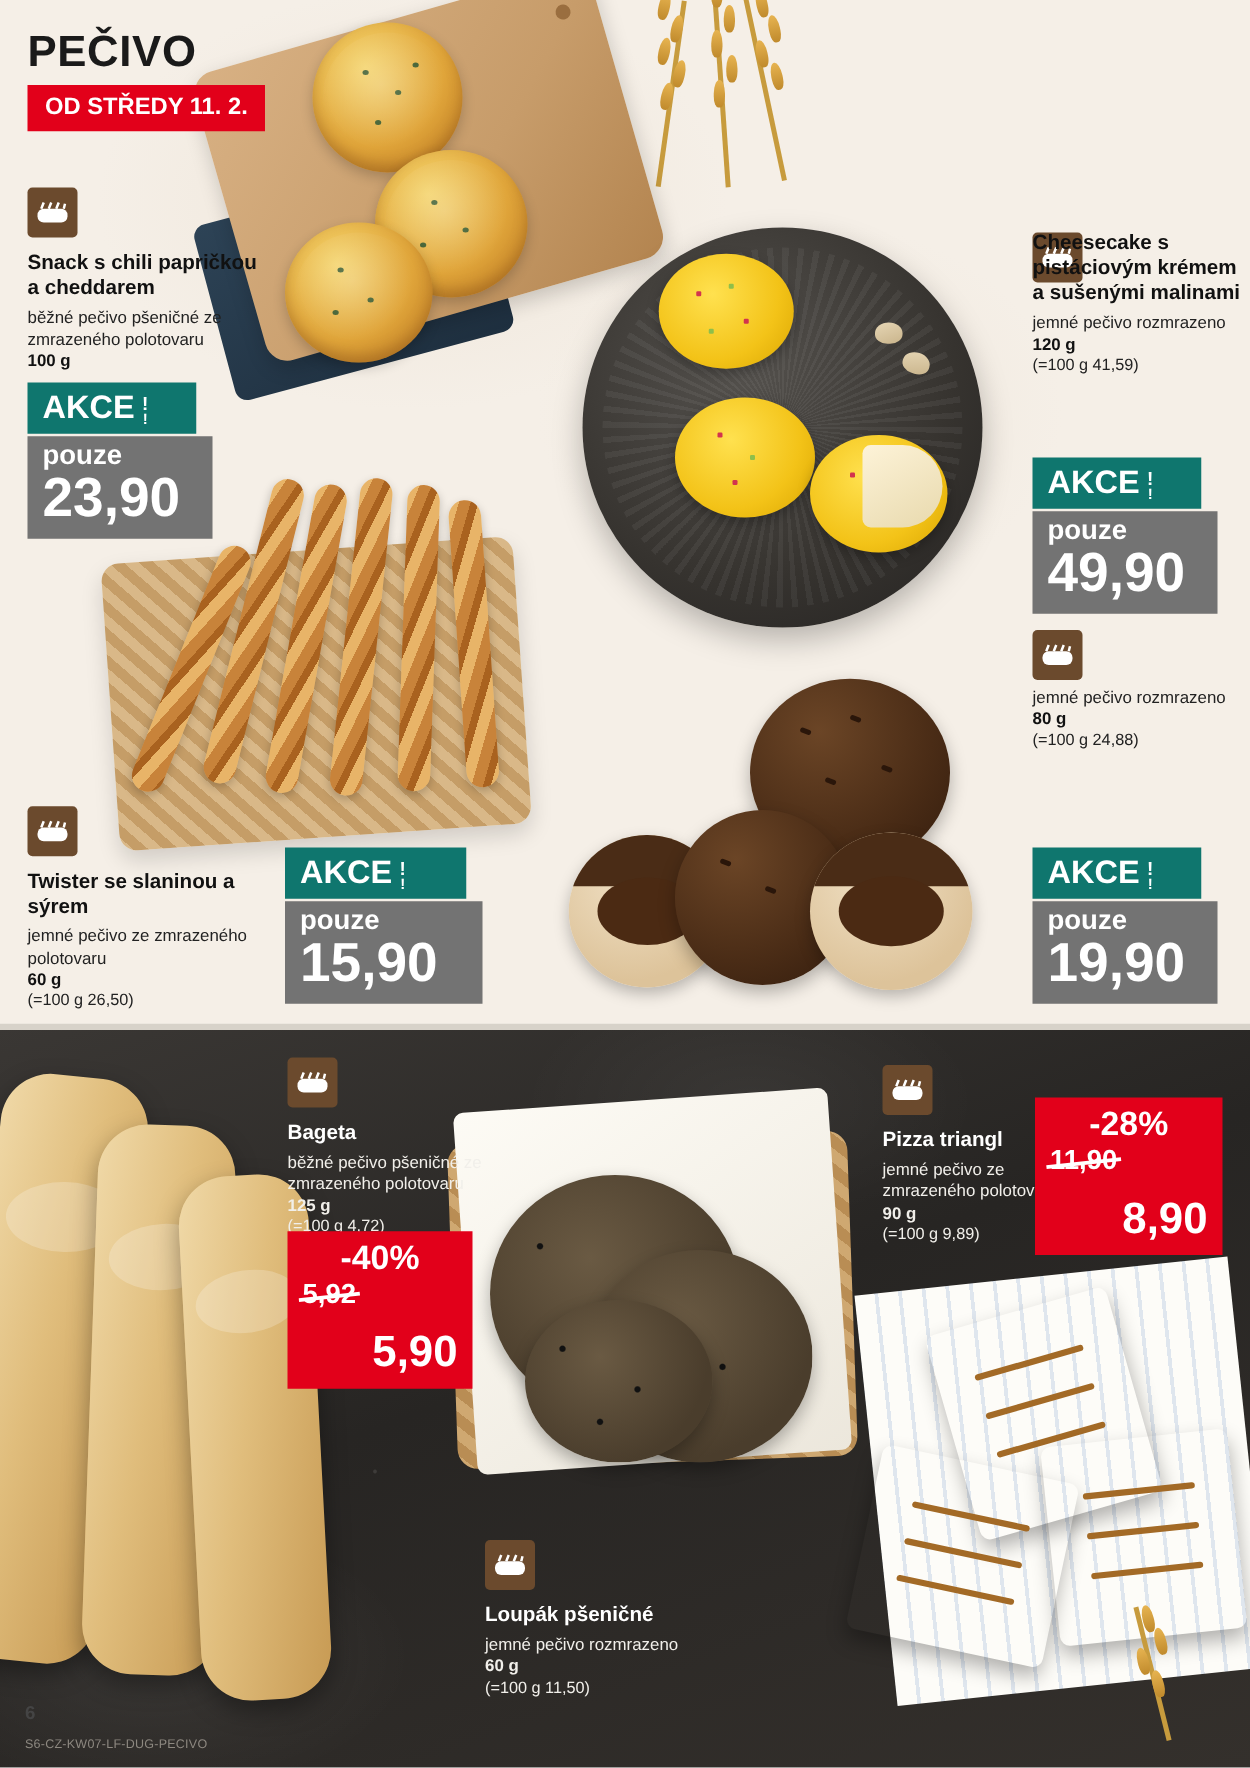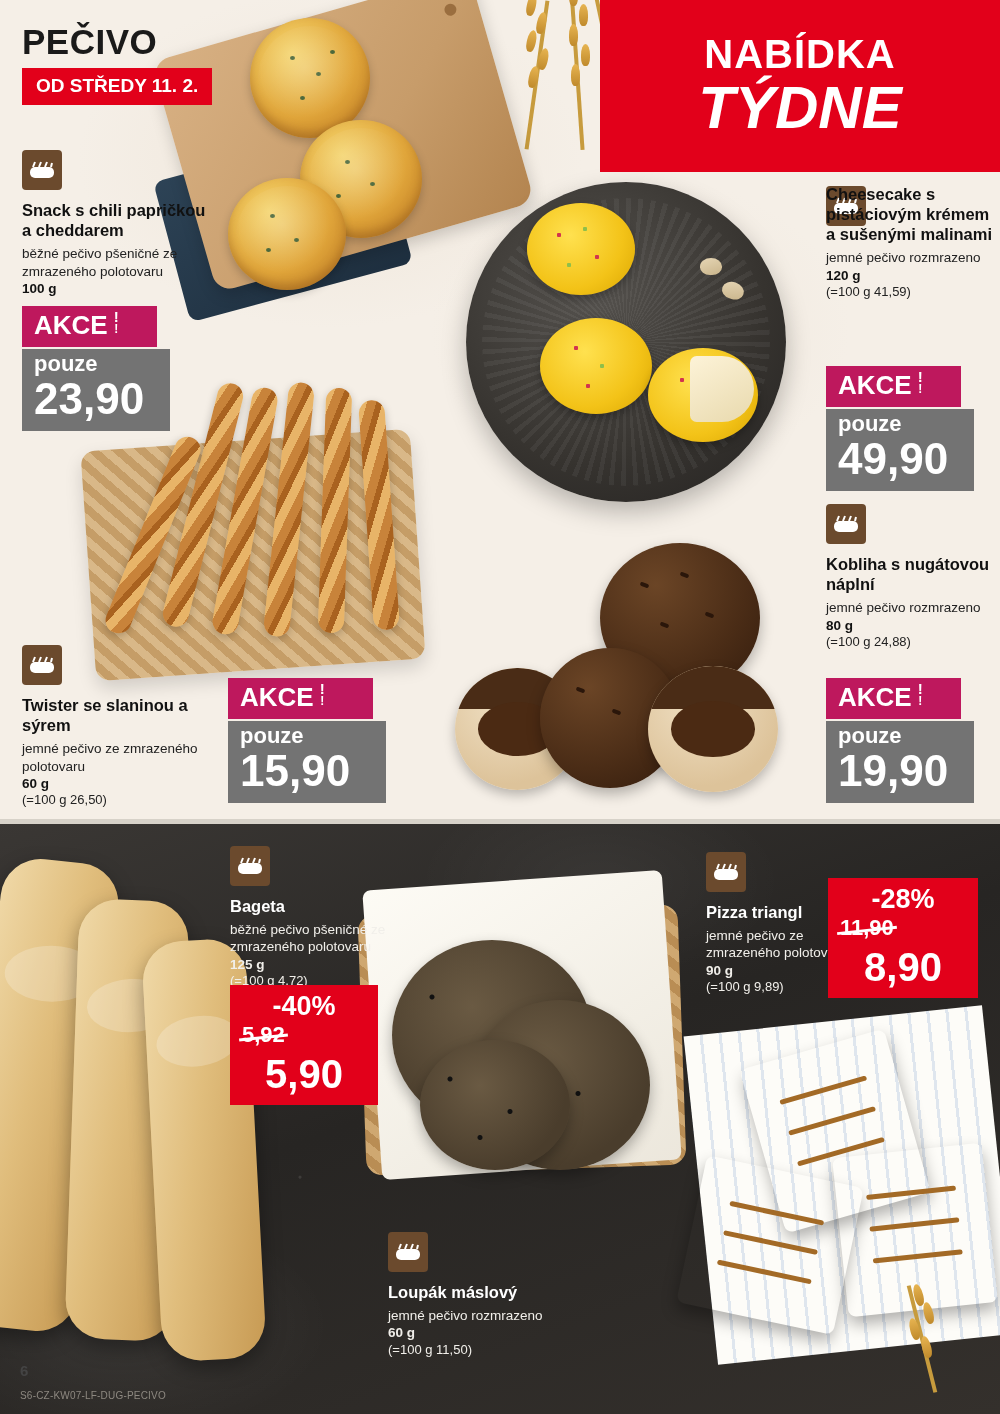--- a/index.html
+++ b/index.html
@@ -77,41 +77,41 @@
   .prod .pname { font-size: 16.5px; font-weight: 800; color: #111; line-height: 1.22; margin-top: 10px; }
   .prod .pdesc { font-size: 13.5px; color: #222; line-height: 1.28; margin-top: 5px; }
   .prod .pweight { font-size: 13.5px; color: #111; font-weight: 700; line-height: 1.3; }
   .prod .punit { font-size: 13px; color: #222; line-height: 1.3; }
   .prod.on-dark .pname { color: #fff; }
   .prod.on-dark .pdesc, .prod.on-dark .pweight, .prod.on-dark .punit { color: #f1efea; }
 
   
   .akce { position: absolute; width: 148px; }
   .akce .akce-top {
-    background: #be185d; color: #fff; font-weight: 800; font-size: 26px;
-    padding: 4px 10px 6px 12px; display: flex; align-items: flex-start; gap: 6px;
+    background: #0f766e; color: #fff; font-weight: 800; font-size: 26px;
+    padding: 4px 10px 6px 12px; display: flex; align-items: flex-end; gap: 6px;
     width: 135px;
   }
   .akce .akce-top .excl { font-size: 15px; line-height: .9; text-align:center; }
   .akce .akce-top .excl i { display:block; font-style: normal; font-size: 12px; }
   .akce .akce-body {
     background: #737373; color: #fff; padding: 3px 12px 10px 12px; margin-top: 2px;
   }
   .akce .pouze { font-size: 22px; font-weight: 700; line-height: 1.1; }
   .akce .price { font-size: 44px; font-weight: 800; line-height: 1; margin-top: 1px; }
 
   
   .pct { position: absolute; background: #e2001a; color: #fff; width: 148px; padding: 5px 12px 10px 12px; }
   .pct .pctval { font-size: 27px; font-weight: 800; text-align: center; line-height: 1.2; }
   .pct .old { font-size: 22px; font-weight: 800; position: relative; display: inline-block; }
   .pct .old:after {
     content: ""; position: absolute; left: -3px; right: -3px; top: 52%; height: 3px; background: #fff;
     transform: rotate(-6deg);
   }
-  .pct .new { font-size: 40px; font-weight: 800; text-align: center; line-height: 1.05; margin-top: 5px; }
+  .pct .new { font-size: 35px; font-weight: 800; text-align: right; line-height: 1.05; margin-top: 16px; }
 
   
   .page-num { position: absolute; left: 20px; top: 1362px; font-size: 15px; font-weight: 700; color: #444; }
   .foot-code { position: absolute; left: 20px; top: 1390px; font-size: 10px; color: #8d8880; letter-spacing: .2px; }
   .grain {
     position: absolute; width: 9px; height: 22px; border-radius: 50% 50% 40% 40%;
     background: linear-gradient(180deg,#e7b451,#c08a2c);
   }
 
   
@@ -382,24 +382,20 @@
     <div style="position:absolute;left:40px;top:0;width:4px;height:110px;background:#c79b3d;transform:rotate(-14deg);"></div>
     <div class="grain" style="left:34px;top:0px;transform:rotate(-14deg);"></div>
     <div class="grain" style="left:44px;top:18px;transform:rotate(-14deg);"></div>
     <div class="grain" style="left:30px;top:34px;transform:rotate(-14deg);"></div>
     <div class="grain" style="left:42px;top:52px;transform:rotate(-14deg);"></div>
   </div>
 
   <div class="cat-title">PEČIVO</div>
   <div class="date-badge">OD STŘEDY 11. 2.</div>
 
-  <div class="banner">
-    <div class="l1">NABÍDKA</div>
-    <div class="l2">TÝDNE</div>
-  </div>
 
   <div class="prod" style="left:22px;top:150px;width:190px;">
     <div class="picon">
       <svg viewBox="0 0 26 20">
           <rect x="1" y="7" width="24" height="11" rx="5" fill="#fff"></rect>
           <path d="M4 7 L6 2 M10 7 L12 2 M16 7 L18 2 M22 7 L23 3" stroke="#fff" stroke-width="2" fill="none"></path>
         </svg>
     </div>
     <div class="pname">Snack s chili papričkou a cheddarem</div>
     <div class="pdesc">běžné pečivo pšeničné ze zmrazeného polotovaru</div>
@@ -470,21 +466,20 @@
     </div>
   </div>
 
   <div class="prod" style="left:826px;top:504px;width:172px;">
     <div class="picon">
       <svg viewBox="0 0 26 20">
           <rect x="1" y="7" width="24" height="11" rx="5" fill="#fff"></rect>
           <path d="M4 7 L6 2 M10 7 L12 2 M16 7 L18 2 M22 7 L23 3" stroke="#fff" stroke-width="2" fill="none"></path>
         </svg>
     </div>
-    <div class="pname">Kobliha s nugátovou náplní</div>
     <div class="pdesc">jemné pečivo rozmrazeno</div>
     <div class="pweight">80 g</div>
     <div class="punit">(=100 g 24,88)</div>
   </div>
 
   <div class="akce" style="left:826px;top:678px;">
     <div class="akce-top">
       <span>AKCE</span>
       <span class="excl">!<i>!</i></span>
     </div>
@@ -532,21 +527,21 @@
     <div class="new">8,90</div>
   </div>
 
   <div class="prod on-dark" style="left:388px;top:1232px;width:170px;">
     <div class="picon">
       <svg viewBox="0 0 26 20">
           <rect x="1" y="7" width="24" height="11" rx="5" fill="#fff"></rect>
           <path d="M4 7 L6 2 M10 7 L12 2 M16 7 L18 2 M22 7 L23 3" stroke="#fff" stroke-width="2" fill="none"></path>
         </svg>
     </div>
-    <div class="pname">Loupák máslový</div>
+    <div class="pname">Loupák pšeničné</div>
     <div class="pdesc">jemné pečivo rozmrazeno</div>
     <div class="pweight">60 g</div>
     <div class="punit">(=100 g 11,50)</div>
   </div>
 
 
   <div class="page-num">6</div>
   <div class="foot-code">S6-CZ-KW07-LF-DUG-PECIVO</div>
 
 </div>

